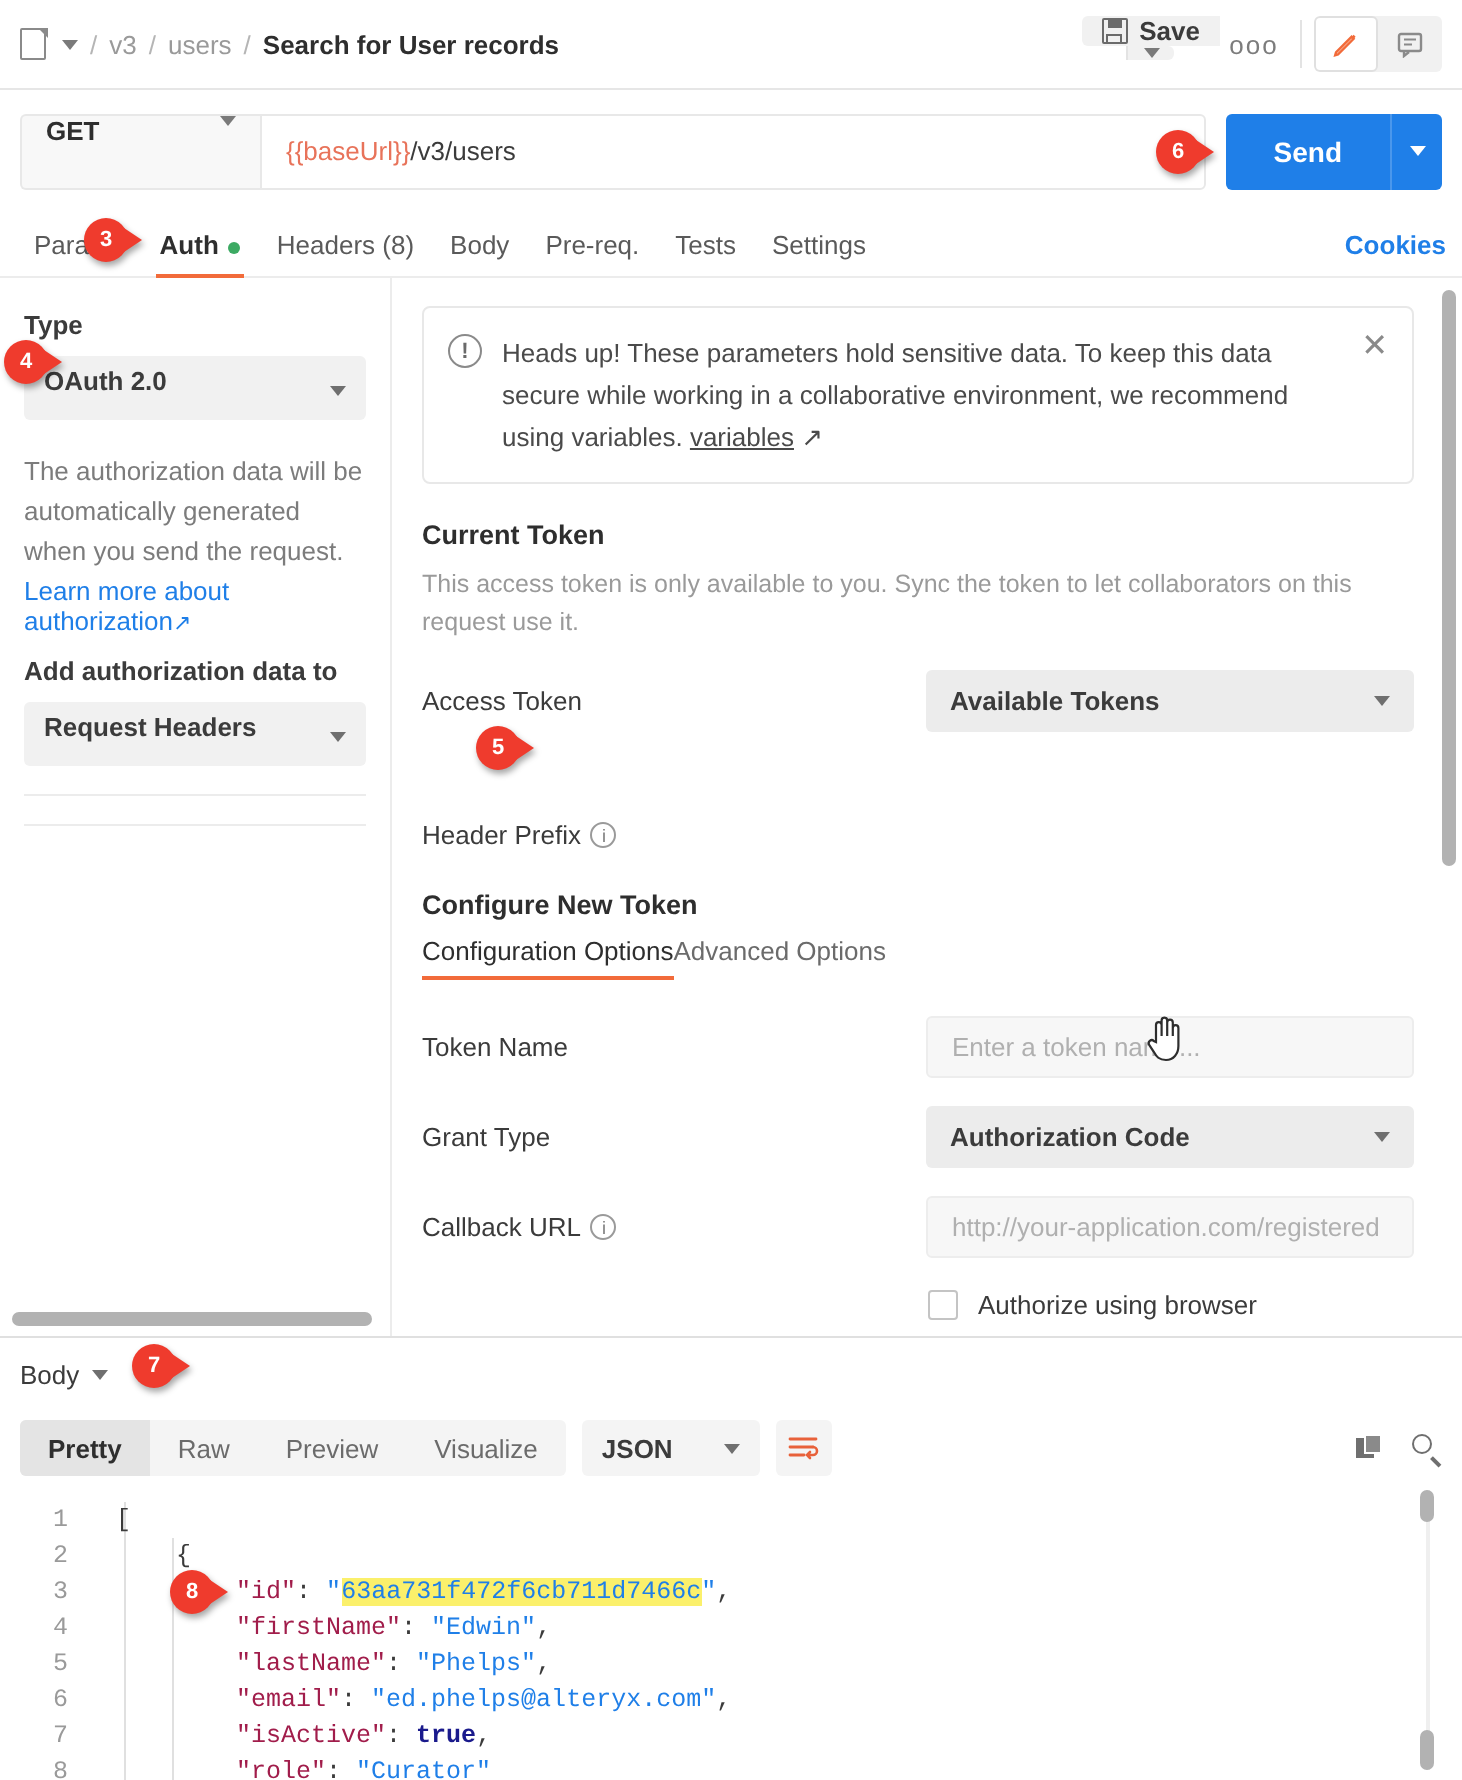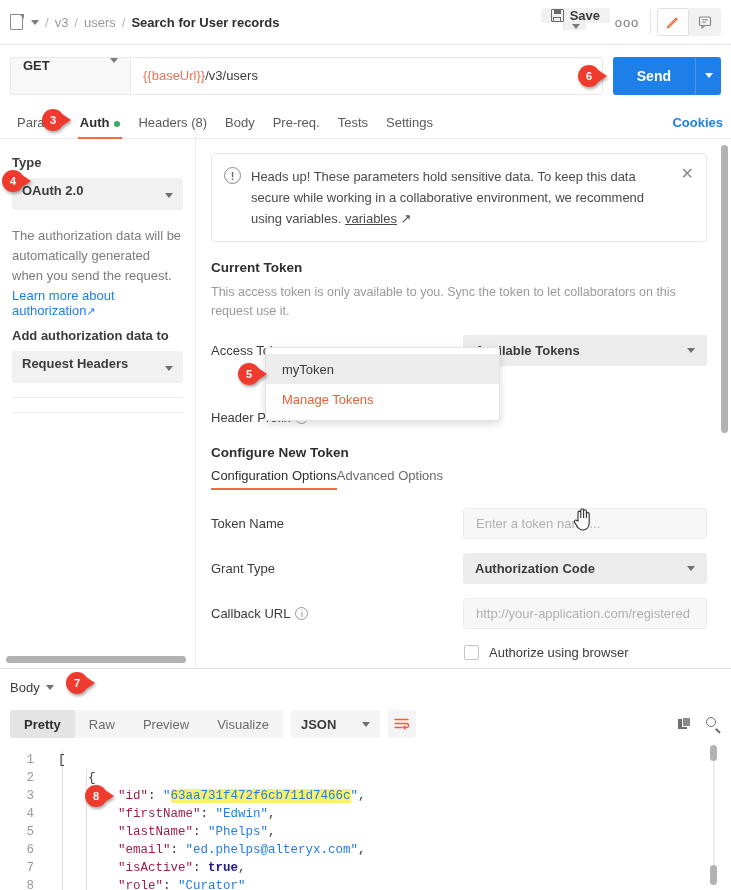--- a/index.html
+++ b/index.html
@@ -472,24 +472,20 @@
       </div>
 
       <div class="chkrow">
         <div class="chkbox"></div>
         <div class="chklbl">Authorize using browser</div>
       </div>
 
       <div class="vscroll-right"></div>
     </div>
 
-    <div class="dd-menu">
-      <div class="dd-item hi">myToken</div>
-      <div class="dd-item manage">Manage Tokens</div>
-    </div>
 
     <svg class="cursor-hand" viewBox="0 0 20 24">
       <path d="M6 14 V5.5 a1.4 1.4 0 0 1 2.8 0 V11 V3.2 a1.4 1.4 0 0 1 2.8 0 V11 V4.2 a1.4 1.4 0 0 1 2.8 0 V11 V7 a1.4 1.4 0 0 1 2.8 0 v9 c0 4-2.5 7-6.2 7 -3.4 0-4.8-1.6-6.2-4.2 L2.6 15.4 a1.5 1.5 0 0 1 2.3-1.9 Z" fill="#ffffff" stroke="#2e2e2e" stroke-width="1.1"></path>
     </svg>
   </div>
 
   <div class="respwrap">
     <div class="resphdr">
       <div class="body-sel">
         <span>Body</span>

